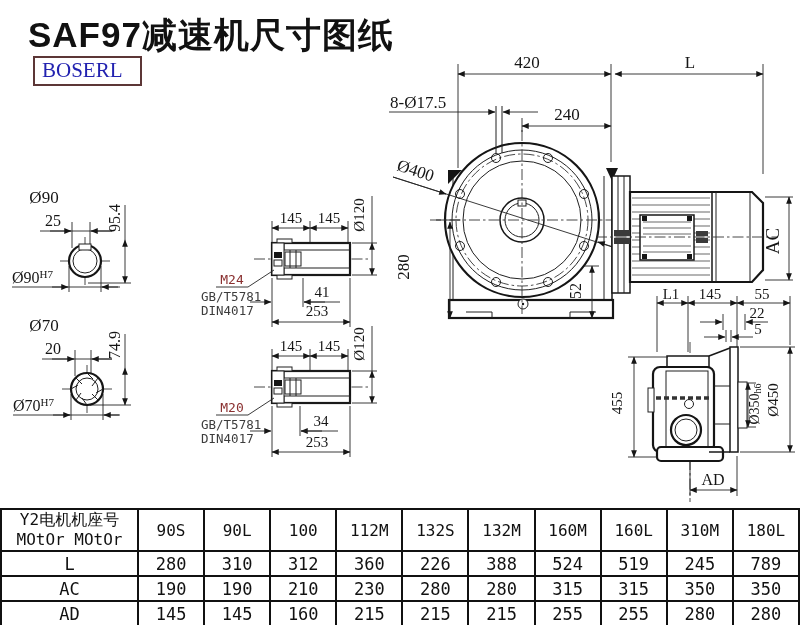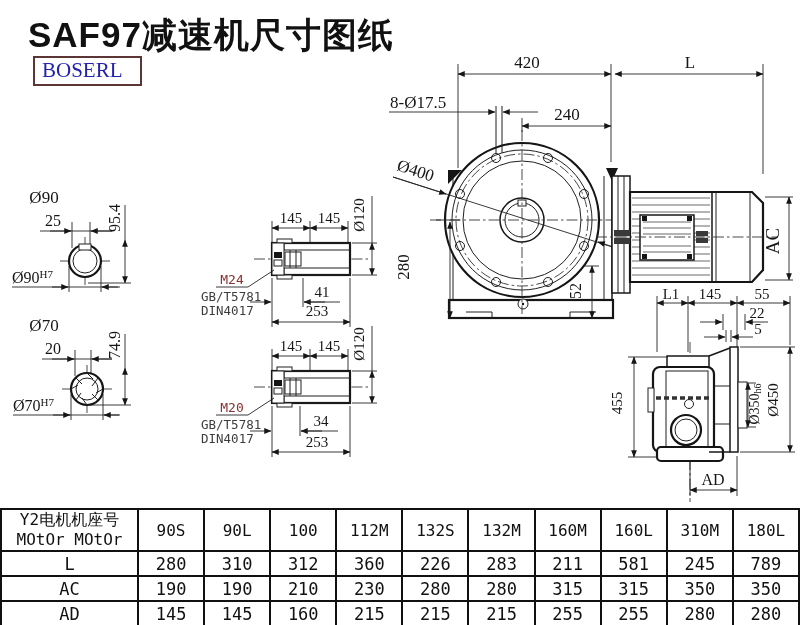--- a/index.html
+++ b/index.html
@@ -400,23 +400,23 @@
         <td>310M</td>
         <td>180L</td>
       </tr>
       <tr style="height:25px">
         <td>L</td>
         <td>280</td>
         <td>310</td>
         <td>312</td>
         <td>360</td>
         <td>226</td>
-        <td>283</td>
-        <td>211</td>
-        <td>581</td>
+        <td>388</td>
+        <td>524</td>
+        <td>519</td>
         <td>245</td>
         <td>789</td>
       </tr>
       <tr style="height:25px">
         <td>AC</td>
         <td>190</td>
         <td>190</td>
         <td>210</td>
         <td>230</td>
         <td>280</td>

